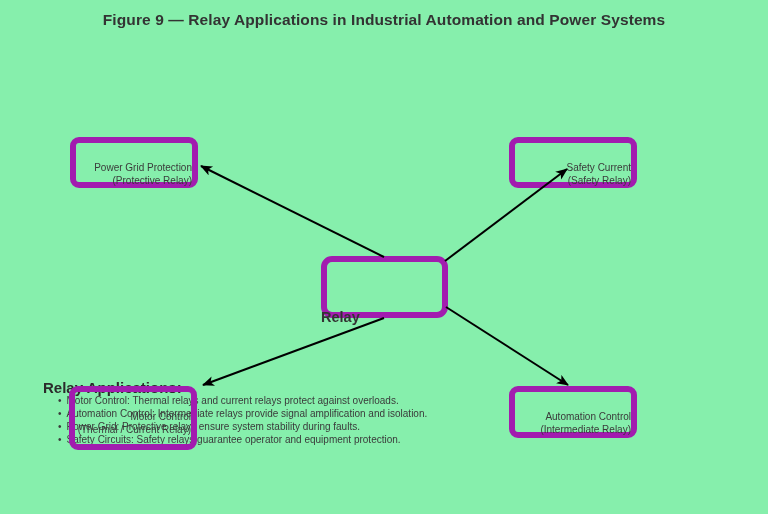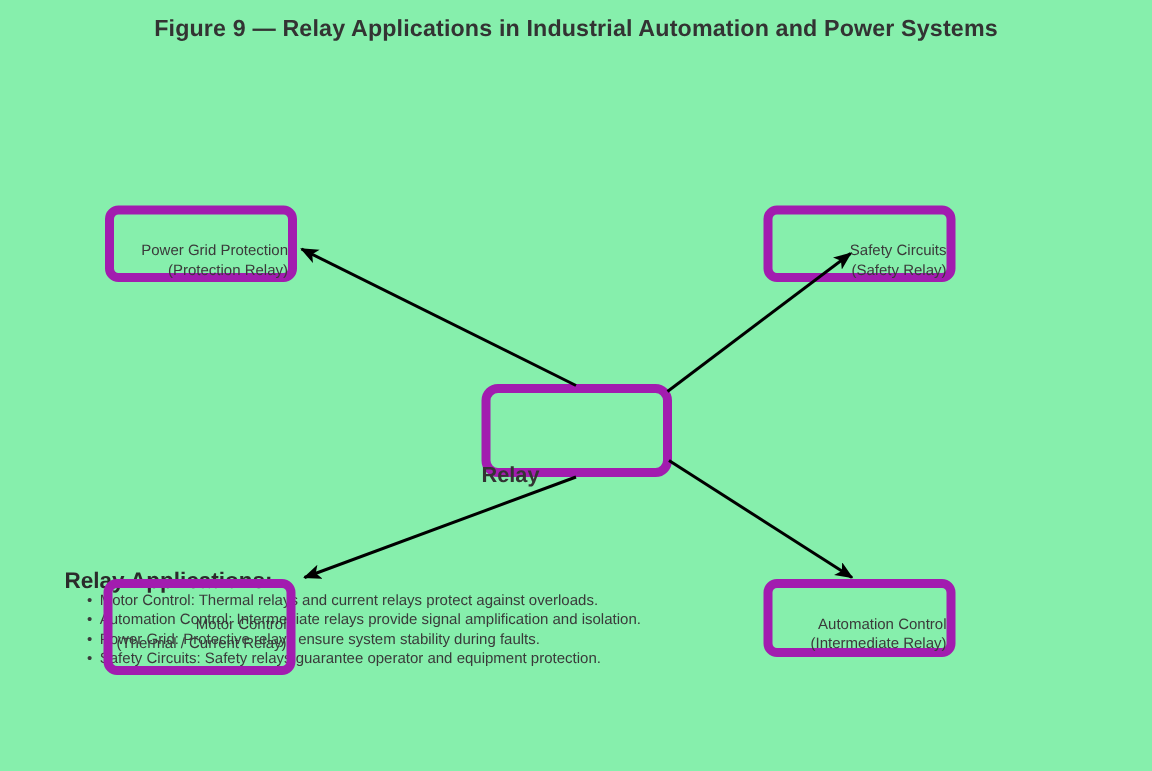--- a/index.html
+++ b/index.html
@@ -108,25 +108,25 @@
       </marker>
     </defs>
     <line x1="384" y1="257" x2="201" y2="166" stroke="#000000" stroke-width="2" marker-end="url(#ah)"></line>
     <line x1="445" y1="261" x2="567" y2="169" stroke="#000000" stroke-width="2" marker-end="url(#ah)"></line>
     <line x1="384" y1="318" x2="203" y2="385" stroke="#000000" stroke-width="2" marker-end="url(#ah)"></line>
     <line x1="446" y1="307" x2="568" y2="385" stroke="#000000" stroke-width="2" marker-end="url(#ah)"></line>
   </svg>
 
   <div class="node node-tl">
     <div>Power Grid Protection</div>
-    <div>(Protection Relay)</div>
+    <div>(Protective Relay)</div>
   </div>
 
   <div class="node node-tr">
-    <div>Safety Circuits</div>
+    <div>Safety Current</div>
     <div>(Safety Relay)</div>
   </div>
 
   <div class="node node-bl">
     <div>Motor Control</div>
     <div>(Thermal / Current Relay)</div>
   </div>
 
   <div class="node node-br">
     <div>Automation Control</div>

